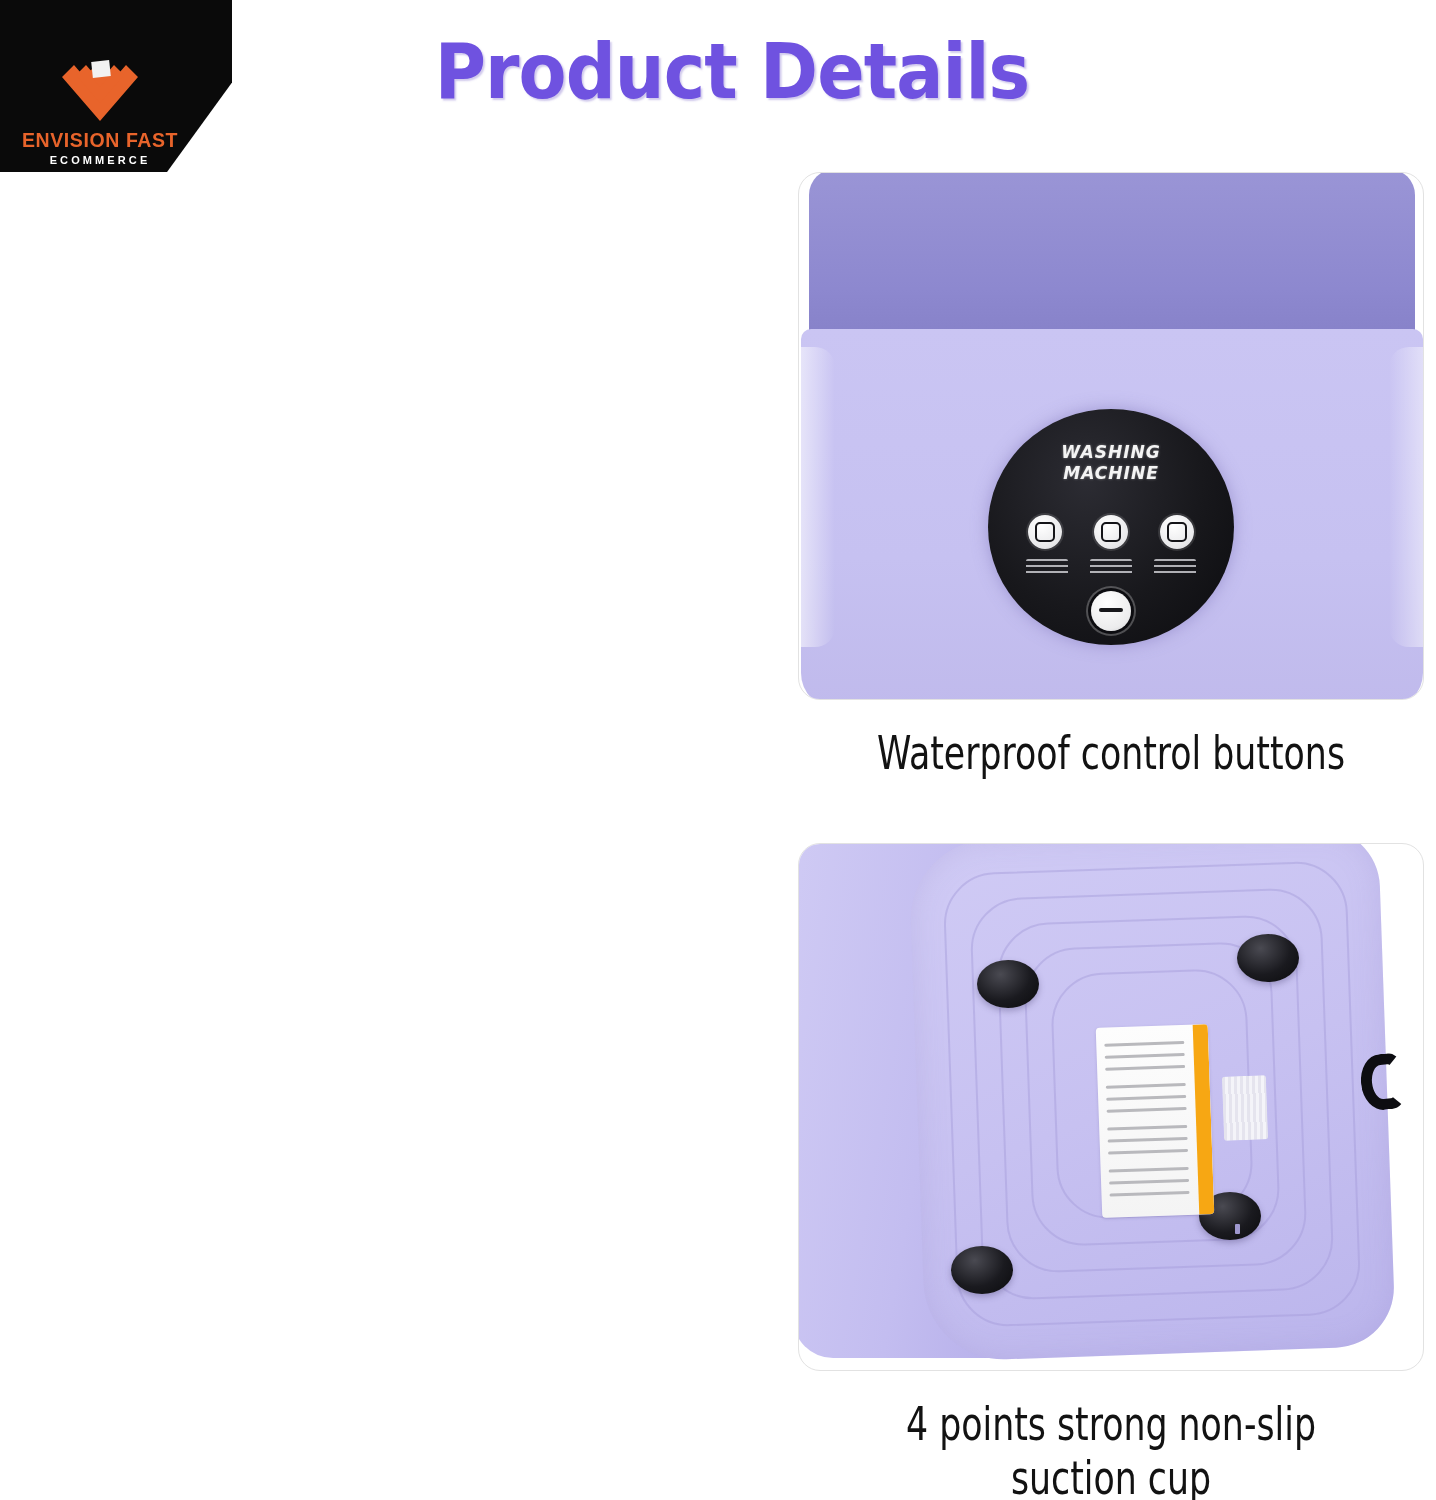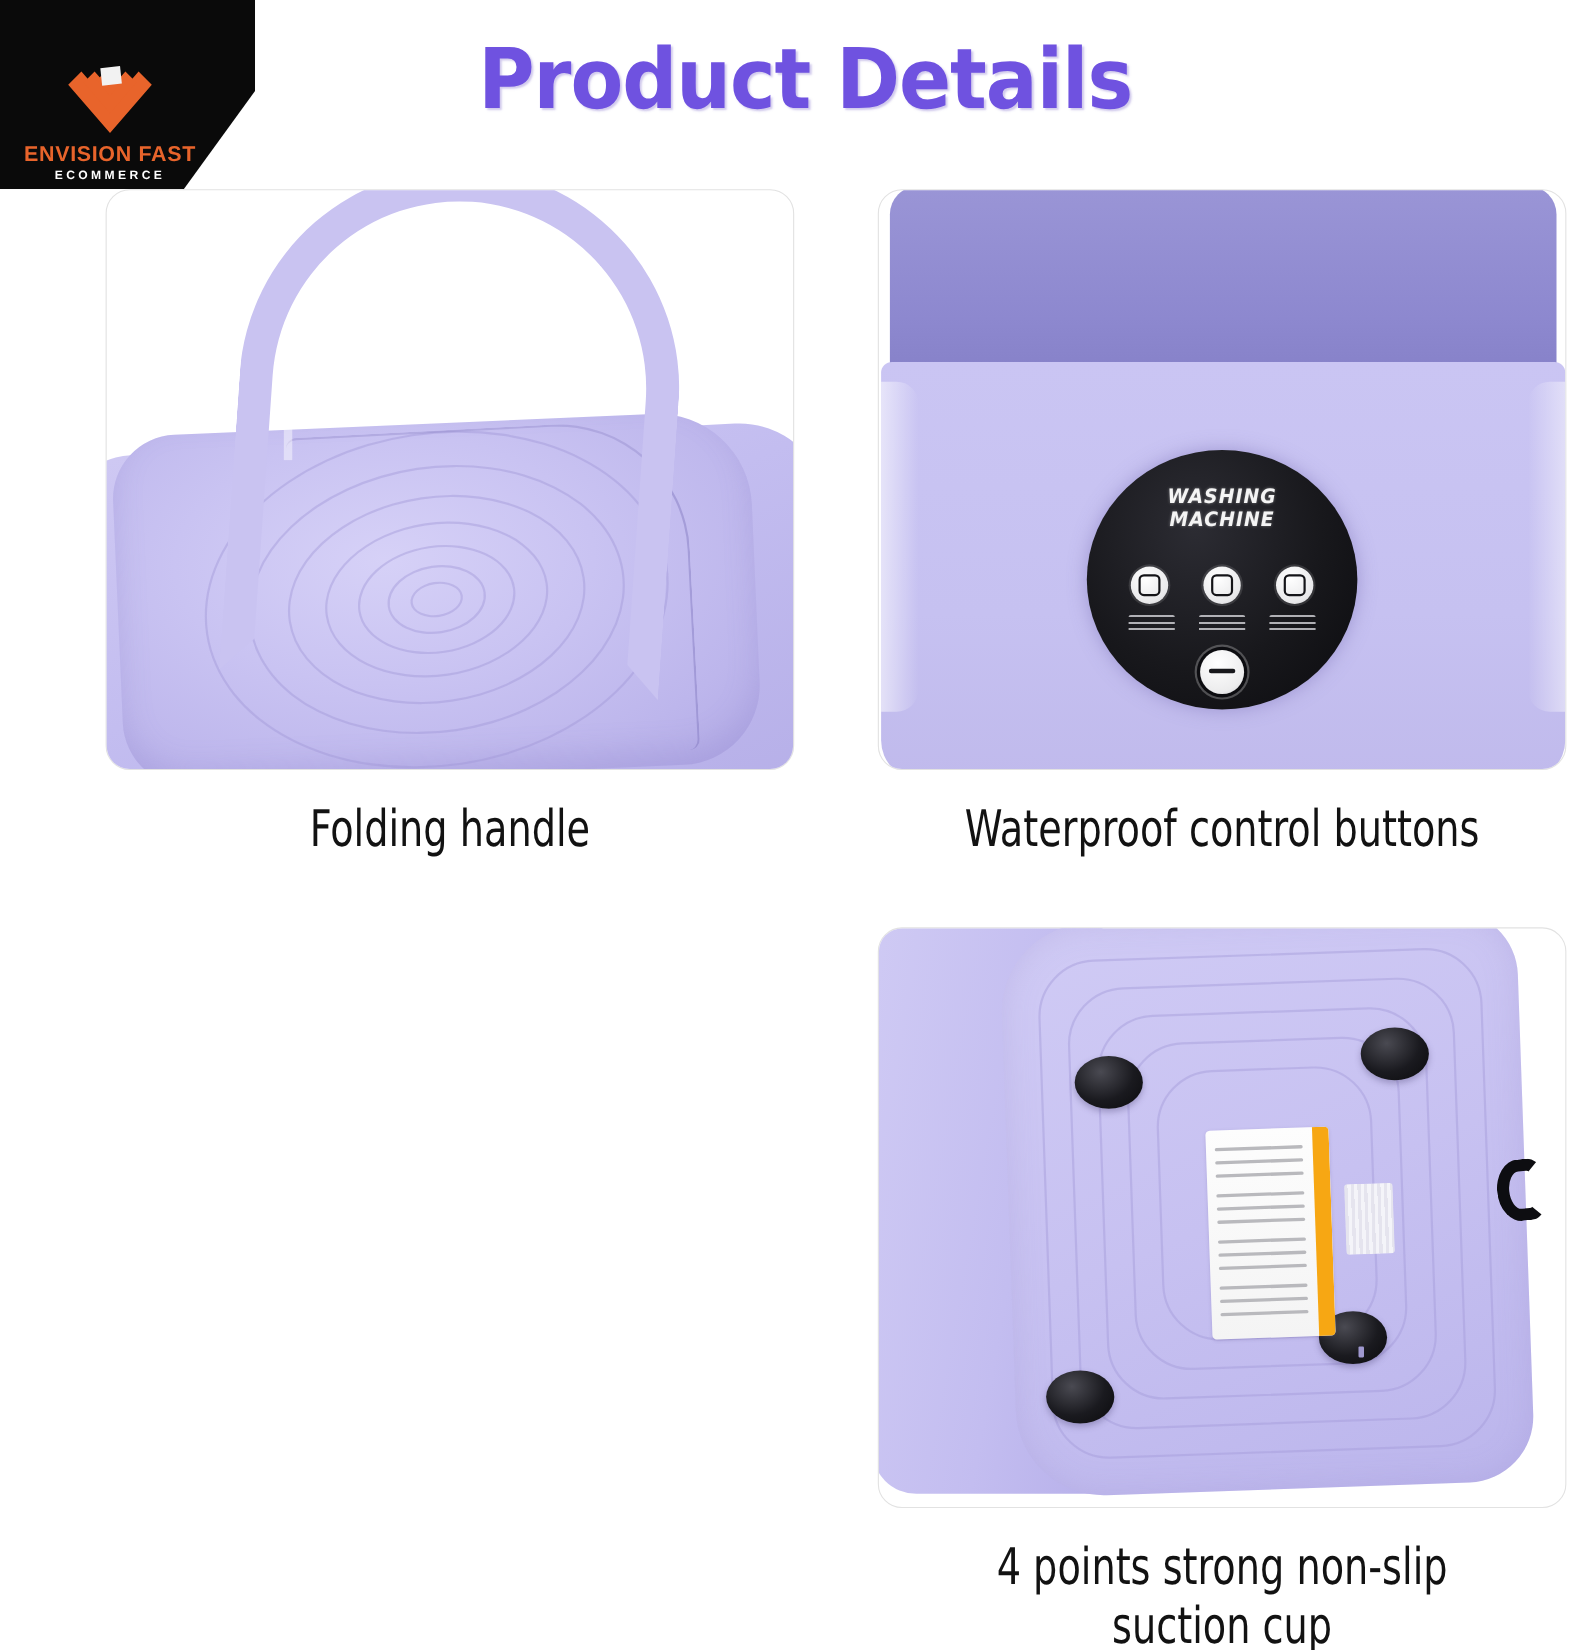--- a/index.html
+++ b/index.html
@@ -523,37 +523,20 @@
     </div>
     <div class="brand-name">ENVISION FAST</div>
     <div class="brand-sub">ECOMMERCE</div>
   </div>
 </div>
 
 <div class="page-title">Product Details</div>
 
 <div class="grid">
 
-  <div class="cell cell-1">
-    <div class="photo">
-      <div class="p1-body"></div>
-      <div class="p1-lid">
-        <div class="ripple" style="width:420px;height:300px"></div>
-        <div class="ripple" style="width:340px;height:238px"></div>
-        <div class="ripple" style="width:268px;height:184px"></div>
-        <div class="ripple" style="width:200px;height:136px"></div>
-        <div class="ripple" style="width:140px;height:94px"></div>
-        <div class="ripple" style="width:86px;height:58px"></div>
-        <div class="ripple" style="width:44px;height:28px"></div>
-      </div>
-      <div class="p1-seam"></div>
-      <div class="p1-handle"></div>
-    </div>
-    <div class="caption">Folding handle</div>
-  </div>
 
   <div class="cell cell-2">
     <div class="photo">
       <div class="p2-lid"></div>
       <div class="p2-body"></div>
       <div class="ctrl-disc">
         <div class="ctrl-title">
           <div>WASHING</div>
           <div>MACHINE</div>
         </div>

